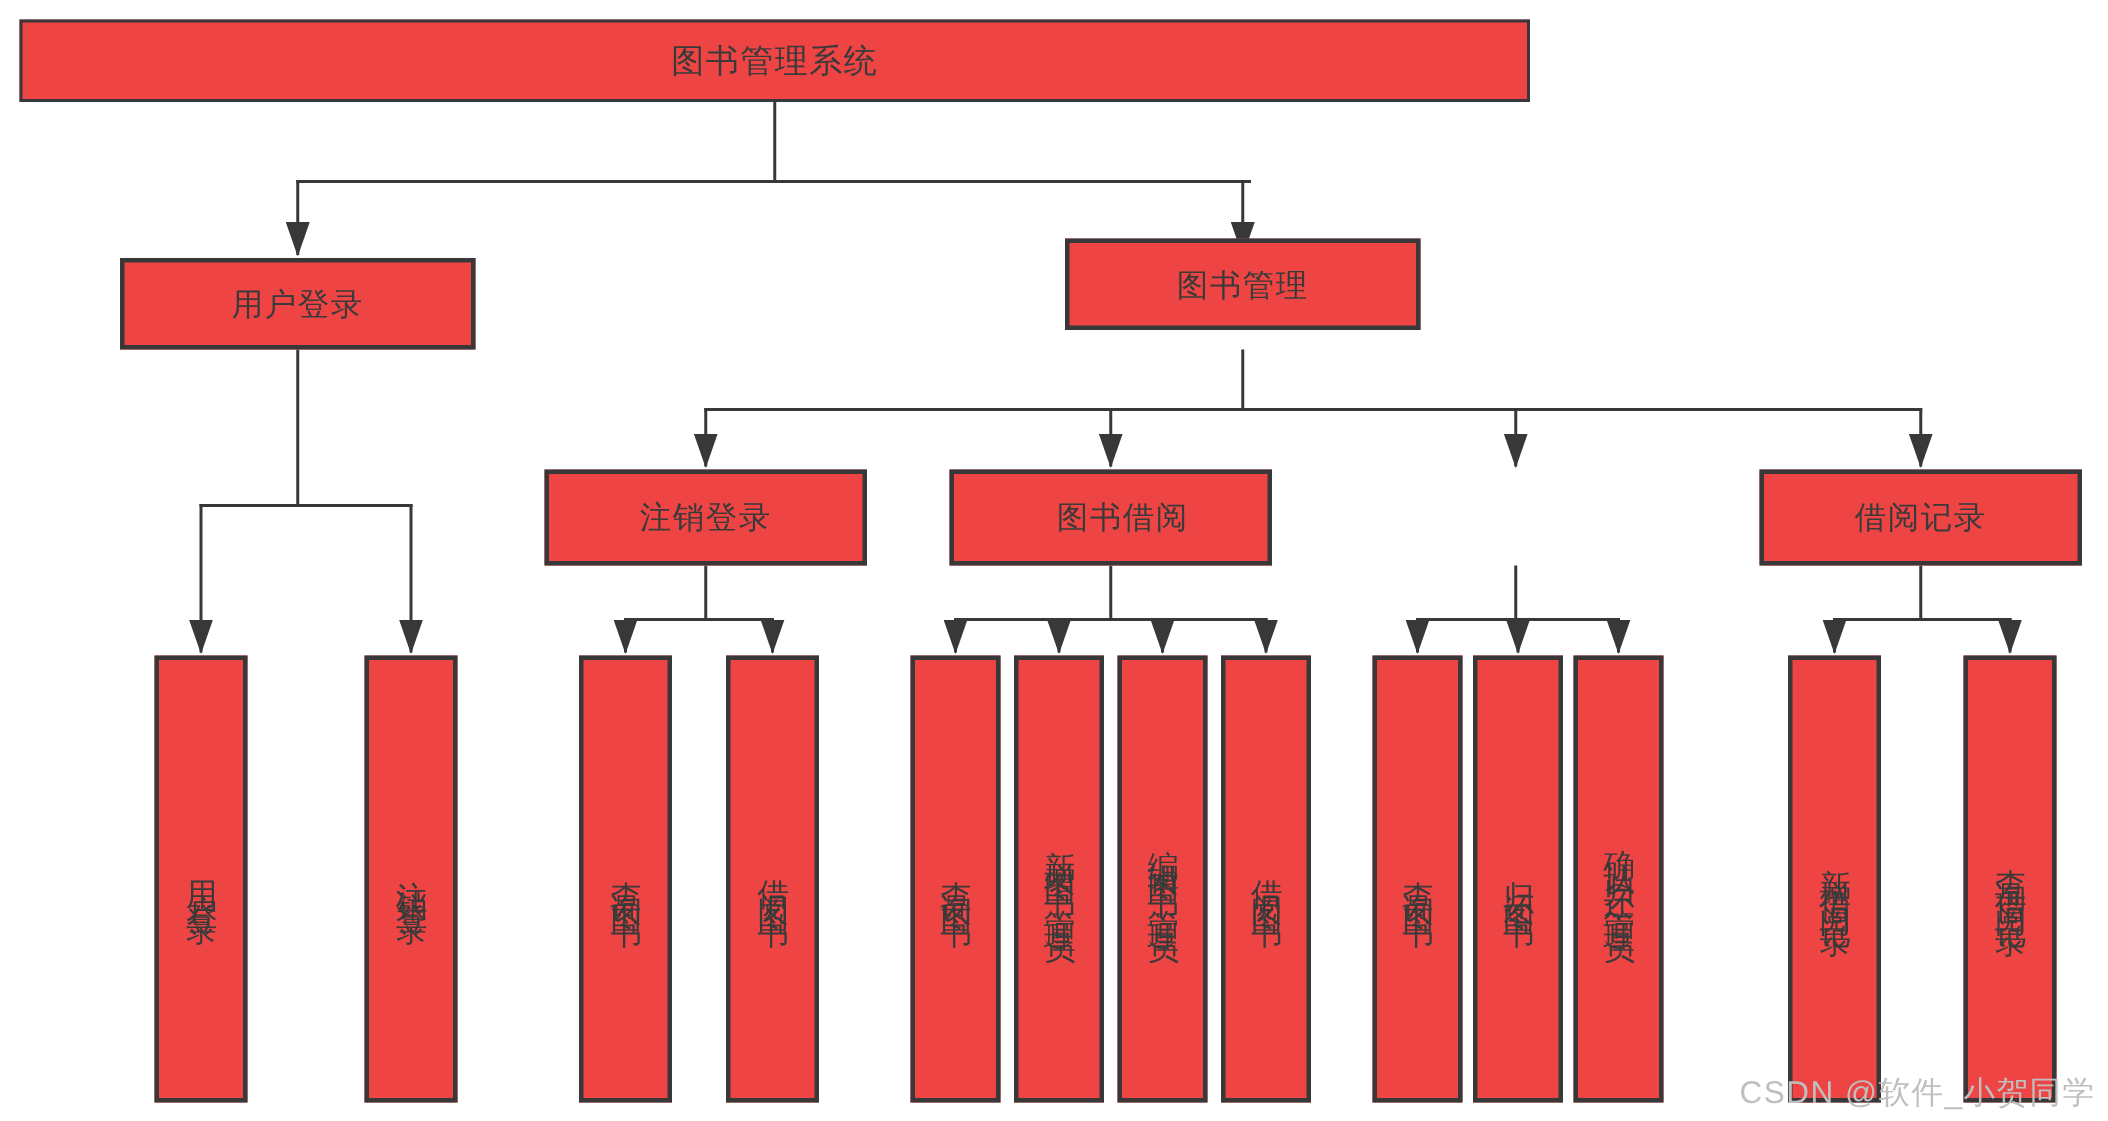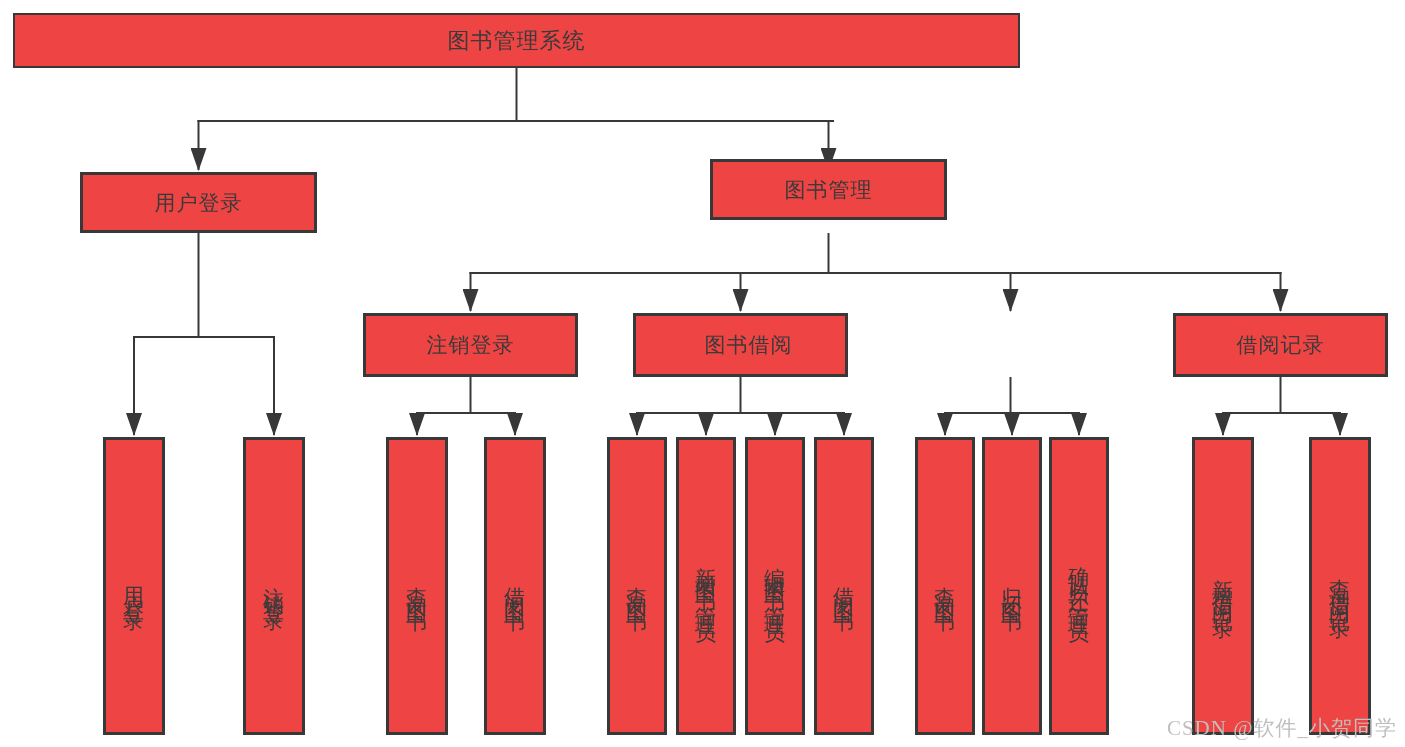--- a/index.html
+++ b/index.html
@@ -36,21 +36,20 @@
   }
   .watermark{
     position:absolute;
     right:8px;
     bottom:5px;
     font-size:21px;
     letter-spacing:1px;
     color:#bfbfbf;
     z-index:5;
     white-space:nowrap;
-    font-family:Liberation Serif, serif;
   }
 </style>
 </head>
 <body>
 
 <div class="canvas">
 
   <svg class="connectors" viewBox="0 0 1405 747" xmlns="http://www.w3.org/2000/svg">
     <defs>
       <marker id="arrow" markerUnits="userSpaceOnUse" markerWidth="24" markerHeight="16" viewBox="0 0 24 16" refX="22" refY="8" orient="auto">

